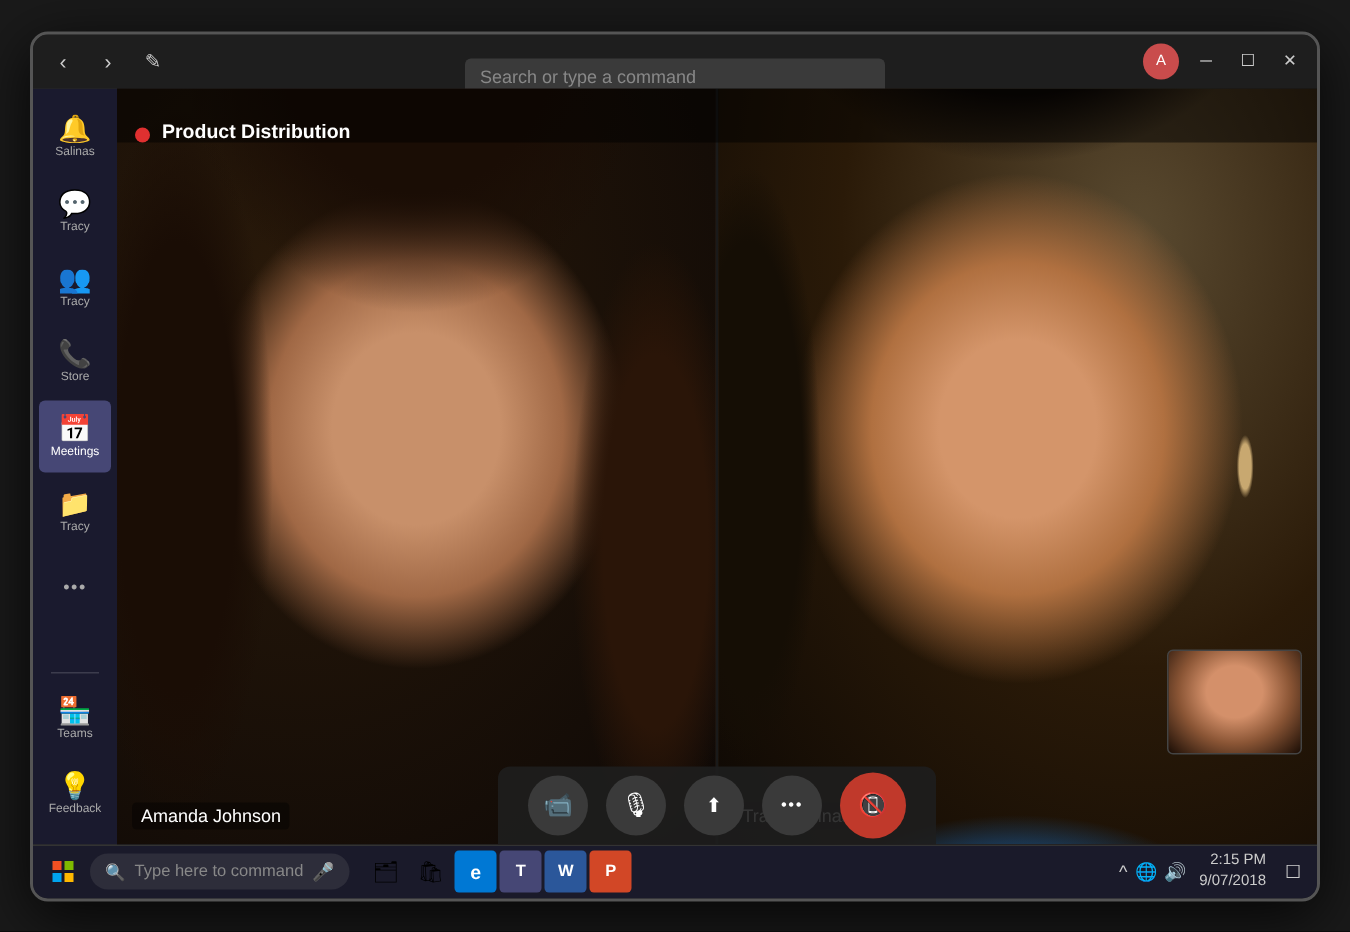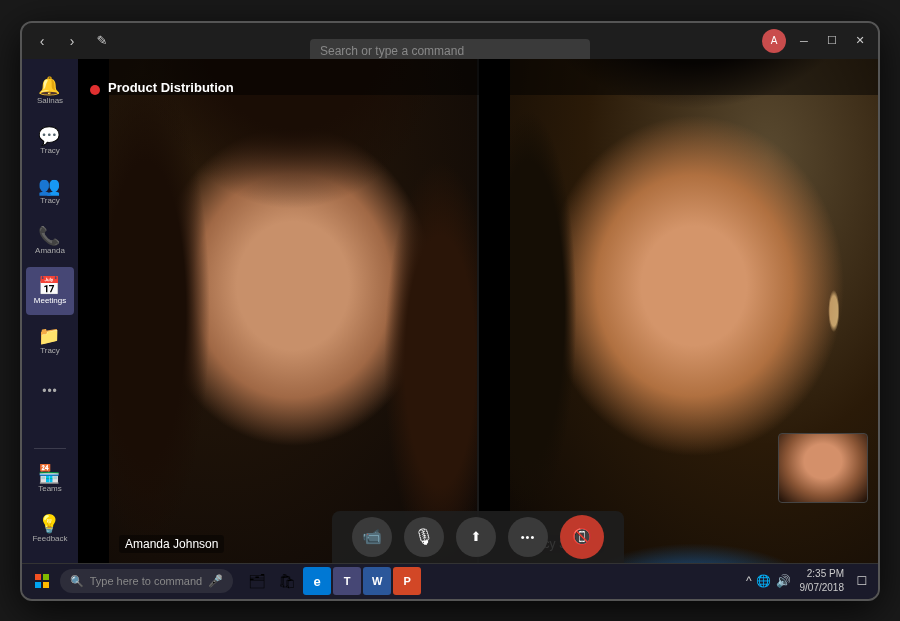--- a/index.html
+++ b/index.html
@@ -217,21 +217,20 @@
       flex: 1;
       display: flex;
       position: relative;
       overflow: hidden;
     }
 
     .video-panel {
       flex: 1;
       position: relative;
       overflow: hidden;
-      margin-left: 31px;
     }
 
     .video-panel-left {
       border-right: 2px solid #1a1a1a;
     }
 
     
     .face-bg {
       width: 100%;
       height: 100%;
@@ -493,21 +492,21 @@
       <div class="sidebar-item">
         <span class="sidebar-icon">💬</span>
         <span class="sidebar-label">Tracy</span>
       </div>
       <div class="sidebar-item">
         <span class="sidebar-icon">👥</span>
         <span class="sidebar-label">Tracy</span>
       </div>
       <div class="sidebar-item">
         <span class="sidebar-icon">📞</span>
-        <span class="sidebar-label">Amanda</span>
+        <span class="sidebar-label">Store</span>
       </div>
       <div class="sidebar-item active">
         <span class="sidebar-icon">📅</span>
         <span class="sidebar-label">Meetings</span>
       </div>
       <div class="sidebar-item">
         <span class="sidebar-icon">📁</span>
         <span class="sidebar-label">Tracy</span>
       </div>
       <div class="sidebar-item">
@@ -612,21 +611,21 @@
       </div>
     </div>
 
     <div class="taskbar-right">
       <div class="sys-icons">
         <span>^</span>
         <span>🌐</span>
         <span>🔊</span>
       </div>
       <div class="taskbar-time">
-        <div>2:35 PM</div>
+        <div>2:15 PM</div>
         <div>9/07/2018</div>
       </div>
       <div class="taskbar-notification">
         <span>☐</span>
       </div>
     </div>
   </div>
 
 </div>
 

